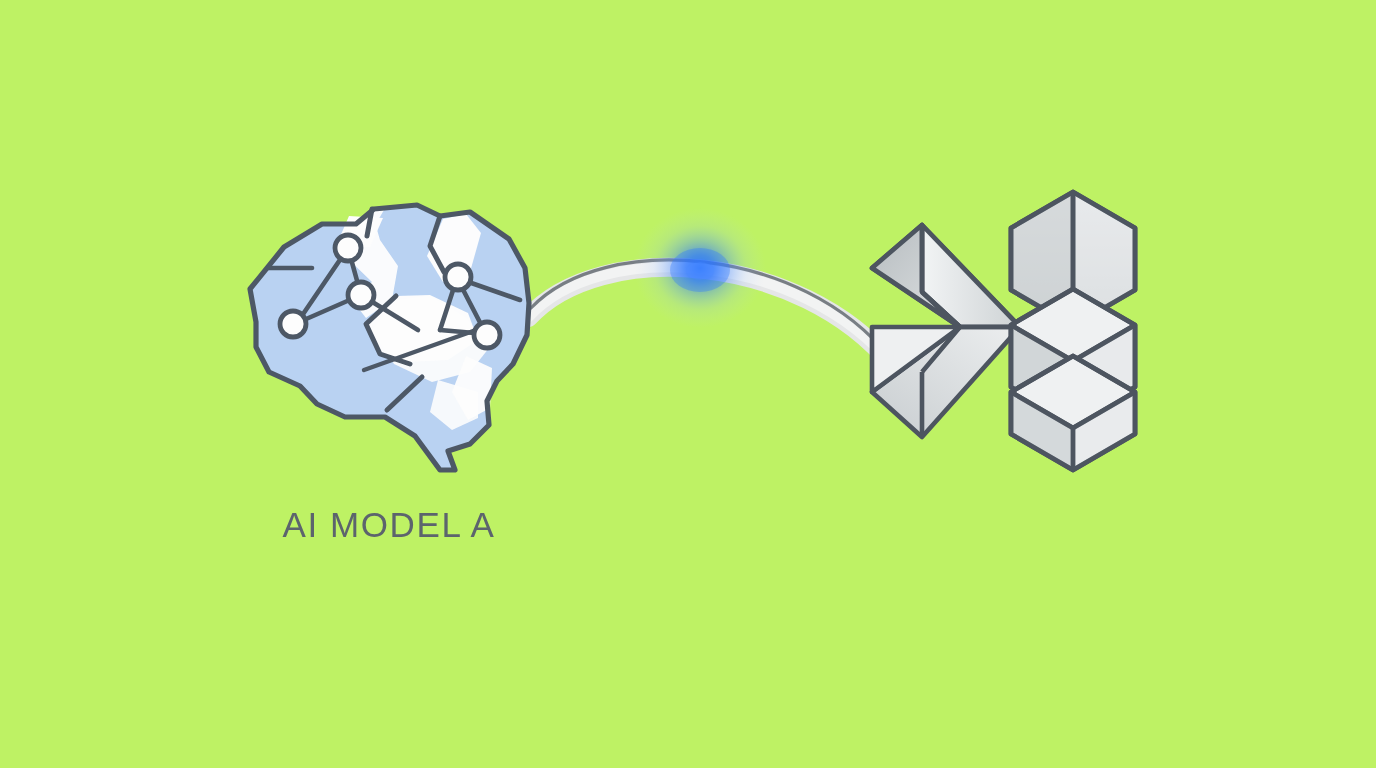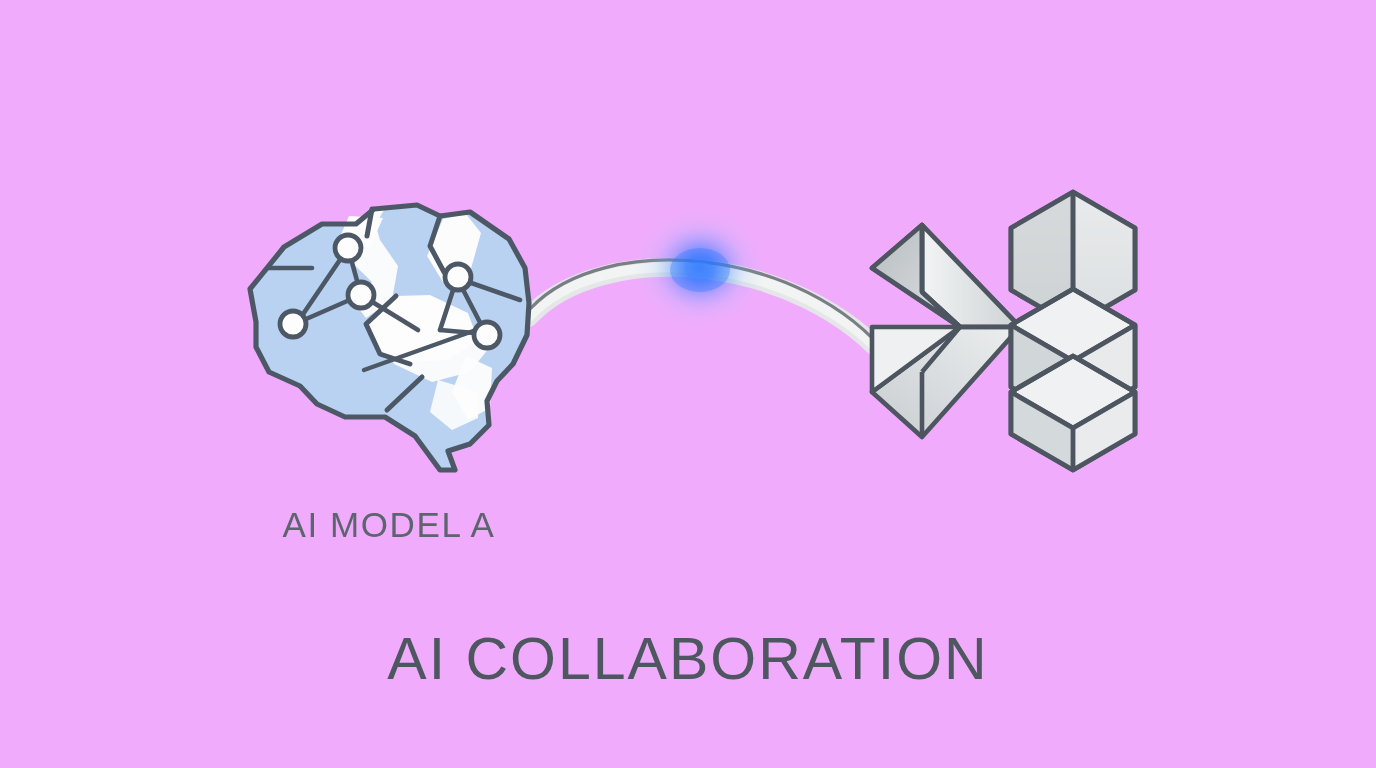--- a/index.html
+++ b/index.html
@@ -4,21 +4,21 @@
 <style>
   html, body {
     margin: 0;
     padding: 0;
     background: #ffffff;
   }
   #stage {
     position: relative;
     width: 1376px;
     height: 768px;
-    background: #f0abfc;
+    background: #bef264;
     overflow: hidden;
     font-family: "Liberation Sans", sans-serif;
   }
   #scene {
     position: absolute;
     inset: 0;
     width: 1376px;
     height: 768px;
   }
   .label {
@@ -252,15 +252,14 @@
     <g>
       <ellipse cx="700" cy="268" rx="66" ry="60" fill="url(#glowGrad)"></ellipse>
       <ellipse cx="700" cy="270" rx="30" ry="22" fill="#2f78ff" opacity="0.35"></ellipse>
       <ellipse cx="700" cy="271" rx="14" ry="9" fill="#4e8bff" opacity="0.35"></ellipse>
     </g>
   </svg>
 
   <div class="label" id="label-a">AI MODEL A</div>
 
 
-  <div class="label" id="main-title">AI COLLABORATION</div>
 
 </div>
 
 </body></html>

